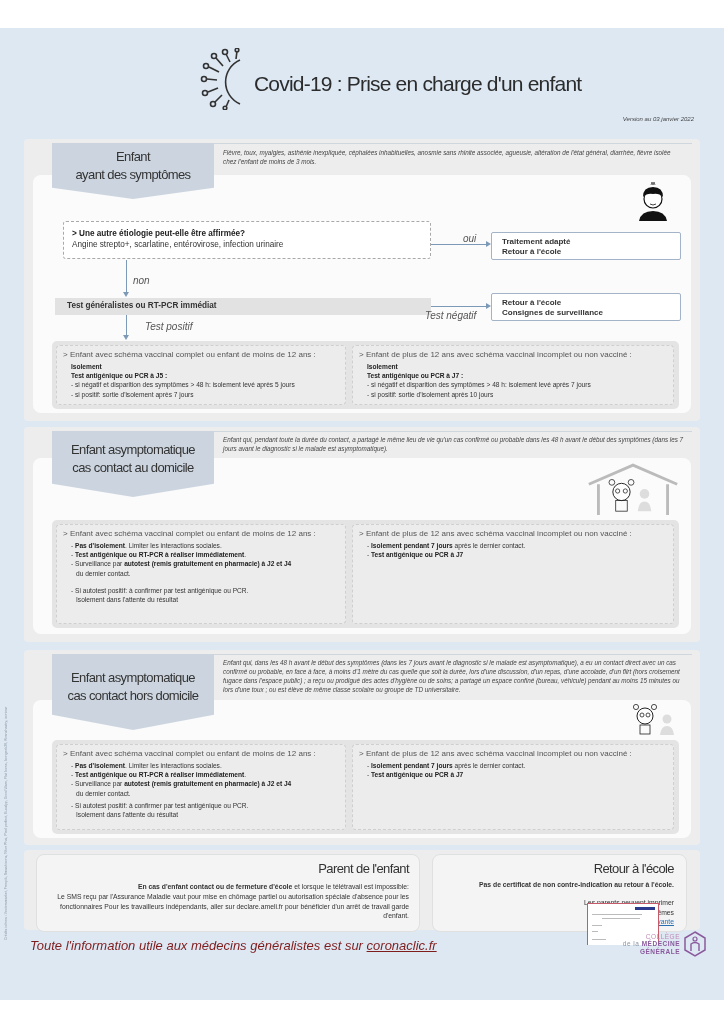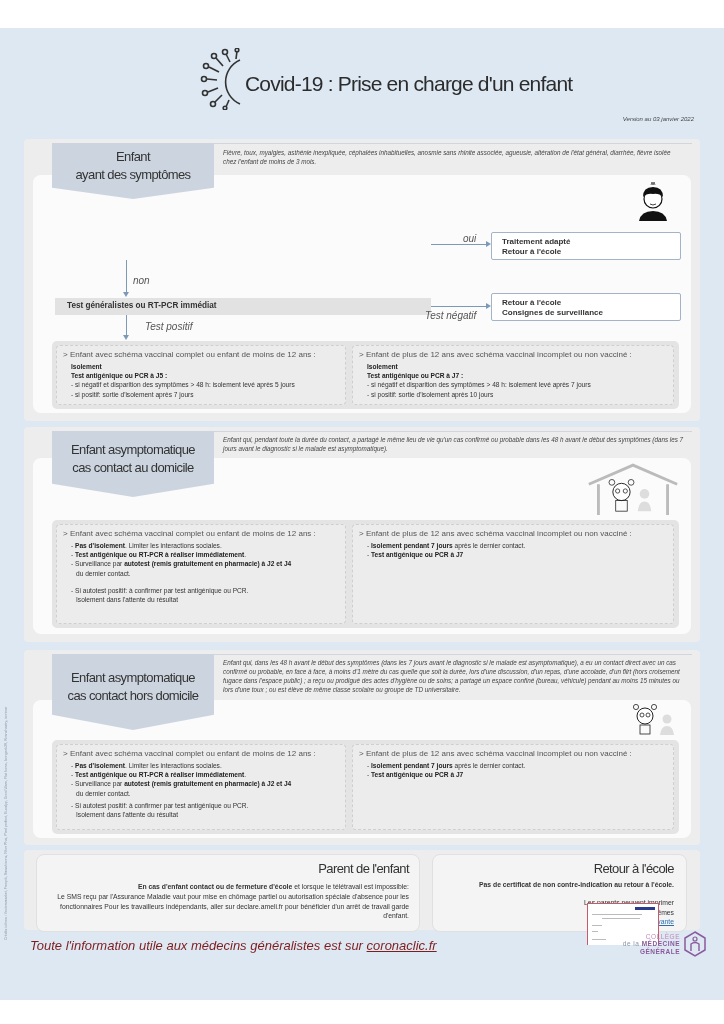--- a/index.html
+++ b/index.html
@@ -4,21 +4,21 @@
 <style>
   * { box-sizing: border-box; margin: 0; padding: 0; }
   html, body { width: 724px; height: 1024px; overflow: hidden; }
   body { background: #ffffff; font-family: "Liberation Sans", sans-serif; color: #333; position: relative; }
   .page { position: absolute; left: 0; top: 28px; width: 724px; height: 972px; background: #dde8f3; }
   .credits { position: absolute; left: 4px; top: 640px; width: 12px; height: 300px; }
   .credits span { position: absolute; left: 0; top: 300px; transform-origin: 0 0; transform: rotate(-90deg); white-space: nowrap; font-size: 3.6px; color: #8a95a5; }
 
   .header { position: absolute; left: 200px; top: 44px; height: 70px; display: flex; align-items: center; }
   .virus { width: 44px; height: 62px; }
-  .title { font-family: "Liberation Sans Narrow", "Liberation Sans", sans-serif; font-size: 21px; color: #2c2c2c; letter-spacing: -0.8px; margin-left: 1px; margin-top: 10px; }
+  .title { font-family: "Liberation Sans Narrow", "Liberation Sans", sans-serif; font-size: 21px; color: #2c2c2c; letter-spacing: -0.8px; margin-left: 10px; margin-top: 10px; }
   .version { position: absolute; right: 30px; top: 116px; font-size: 6px; font-style: italic; color: #444; }
 
   .section { position: absolute; left: 24px; width: 676px; background: #ededed; border-radius: 4px; }
   .section .topline { position: absolute; left: 190px; right: 8px; top: 4px; height: 1px; background: #cfd6de; }
   .tag { position: absolute; left: 28px; width: 162px; background: #ccd5df; clip-path: polygon(0 0,100% 0,100% 80%,50% 100%,0 80%); display: flex; flex-direction: column; align-items: center; justify-content: center; text-align: center; font-family: "Liberation Sans Narrow", "Liberation Sans", sans-serif; font-size: 13px; line-height: 18px; color: #333; letter-spacing: -0.6px; padding-bottom: 10px; }
   .defn { position: absolute; left: 199px; right: 16px; font-size: 6.3px; line-height: 9px; font-style: italic; color: #444; }
   .panel { position: absolute; left: 9px; right: 9px; background: #fbfbfb; border-radius: 8px; }
 
   .q-box { position: absolute; left: 30px; top: 46px; width: 368px; height: 38px; border: 1px dashed #a9a9a9; border-radius: 3px; background: #fff; padding: 6px 8px; font-size: 8.2px; line-height: 11px; }
   .q-box b { color: #222; }
@@ -92,20 +92,24 @@
   <div class="topline"></div>
   <div class="defn" style="top:9px;">Fièvre, toux, myalgies, asthénie inexpliquée, céphalées inhabituelles, anosmie sans rhinite associée, agueusie, altération de l'état général, diarrhée, fièvre isolée chez l'enfant de moins de 3 mois.</div>
   <div class="panel" style="top:36px;height:238px;">
     <svg viewBox="0 0 40 40" style="position:absolute;right:18px;top:6px;width:40px;height:40px;">
       <path d="M6 40 Q8 30 20 30 Q32 30 34 40 Z" fill="#111"></path>
       <circle cx="20" cy="18" r="9" fill="#fff" stroke="#111" stroke-width="1.2"></circle>
       <path d="M10 16 Q10 6 20 6 Q30 6 30 16 Q26 12 20 13 Q14 12 10 16 Z" fill="#111"></path>
       <path d="M17 23 Q20 25 23 23" fill="none" stroke="#111" stroke-width="0.8"></path>
       <path d="M18 4 l1 -3 l1 3 l1 -3 l1 3" fill="none" stroke="#111" stroke-width="0.6"></path>
     </svg>
+    <div class="q-box">
+      <div><b>&gt; Une autre étiologie peut-elle être affirmée?</b></div>
+      <div>Angine strepto+, scarlatine, entérovirose, infection urinaire</div>
+    </div>
     <div class="hline" style="left:398px;top:69px;width:55px;"></div>
     <div class="arr-r" style="left:453px;top:66px;"></div>
     <div class="flow-label" style="left:430px;top:58px;">oui</div>
     <div class="result-box" style="left:458px;top:57px;">
       <div>Traitement adapté</div>
       <div>Retour à l'école</div>
     </div>
     <div class="vline" style="left:93px;top:85px;height:33px;"></div>
     <div class="arr-d" style="left:90px;top:117px;"></div>
     <div class="flow-label" style="left:100px;top:100px;">non</div>

